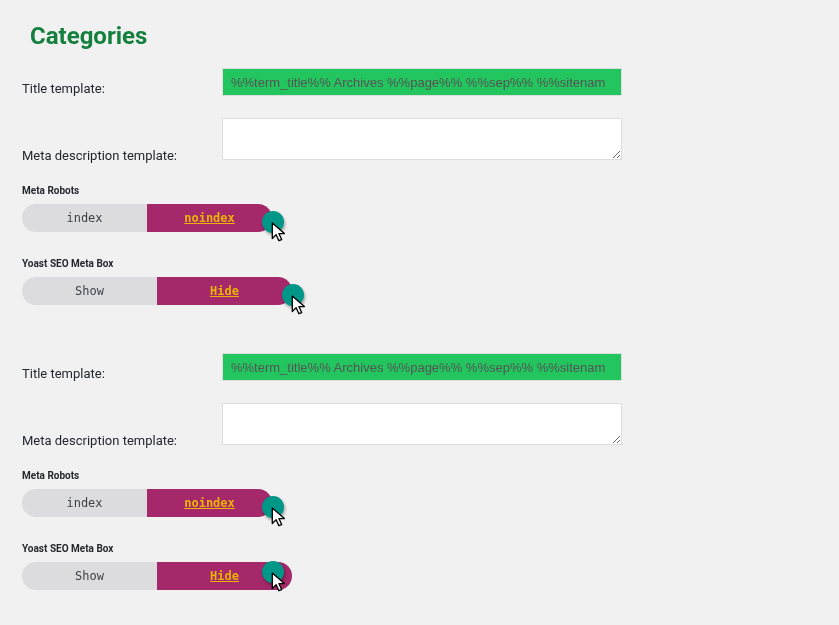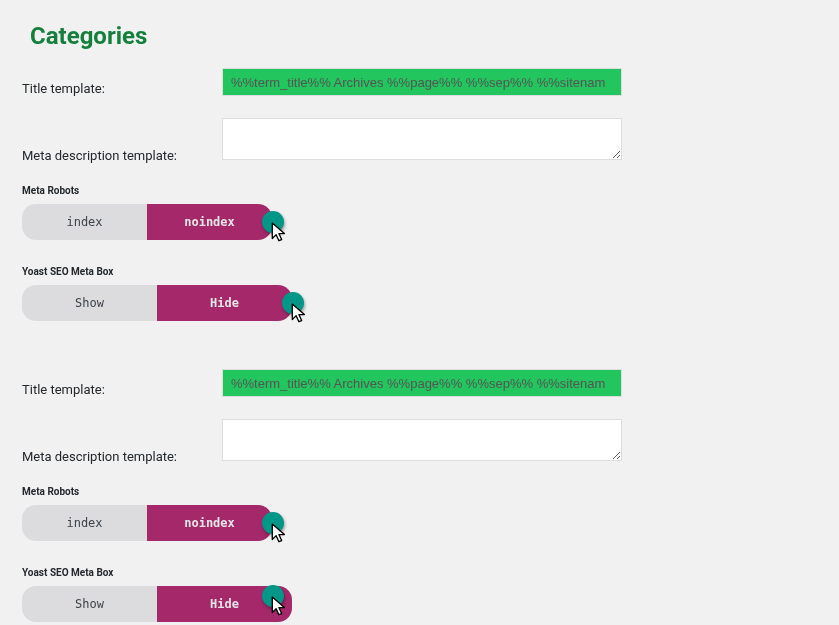--- a/index.html
+++ b/index.html
@@ -59,21 +59,21 @@
   .toggle-block {
     position: relative;
     margin-bottom: 26px;
   }
   .toggle-block.wide-margin {
     margin-bottom: 48px;
   }
   .switch {
     display: flex;
     width: 250px;
-    height: 36px;
+    height: 28px;
     border-radius: 14px;
     overflow: visible;
     position: relative;
   }
   .switch .half {
     flex: 1 1 50%;
     display: flex;
     align-items: center;
     justify-content: center;
     font-family: Consolas, monospace;
@@ -81,23 +81,24 @@
     user-select: none;
     position: relative;
   }
   .switch .half.inactive {
     background: #dcdcde;
     color: #3c434a;
     border-radius: 14px 0 0 14px;
   }
   .switch .half.active {
     background: #a4286a;
-    color: #e5e5e5;
+    color: #eab308;
     font-weight: 700;
     border-radius: 0 14px 14px 0;
+    text-decoration: underline;
   }
   .marker {
     position: absolute;
     width: 22px;
     height: 22px;
     border-radius: 50%;
     background: #009688;
     box-shadow: 1px 2px 3px rgba(0,0,0,0.35);
     z-index: 2;
   }

